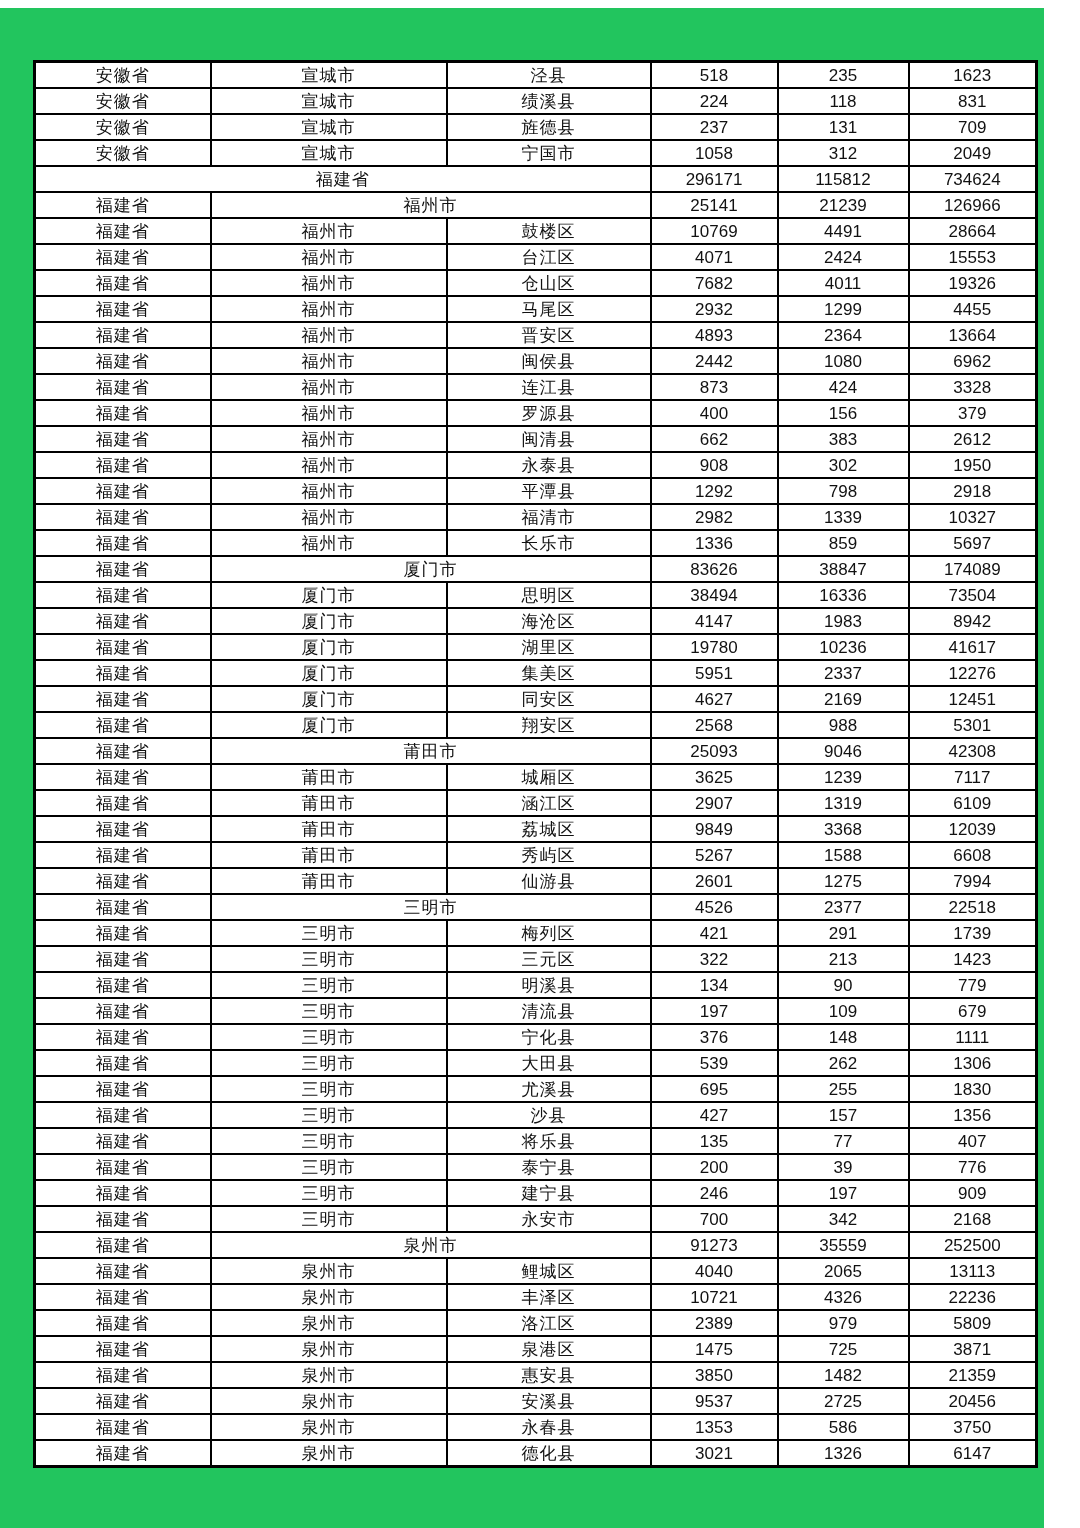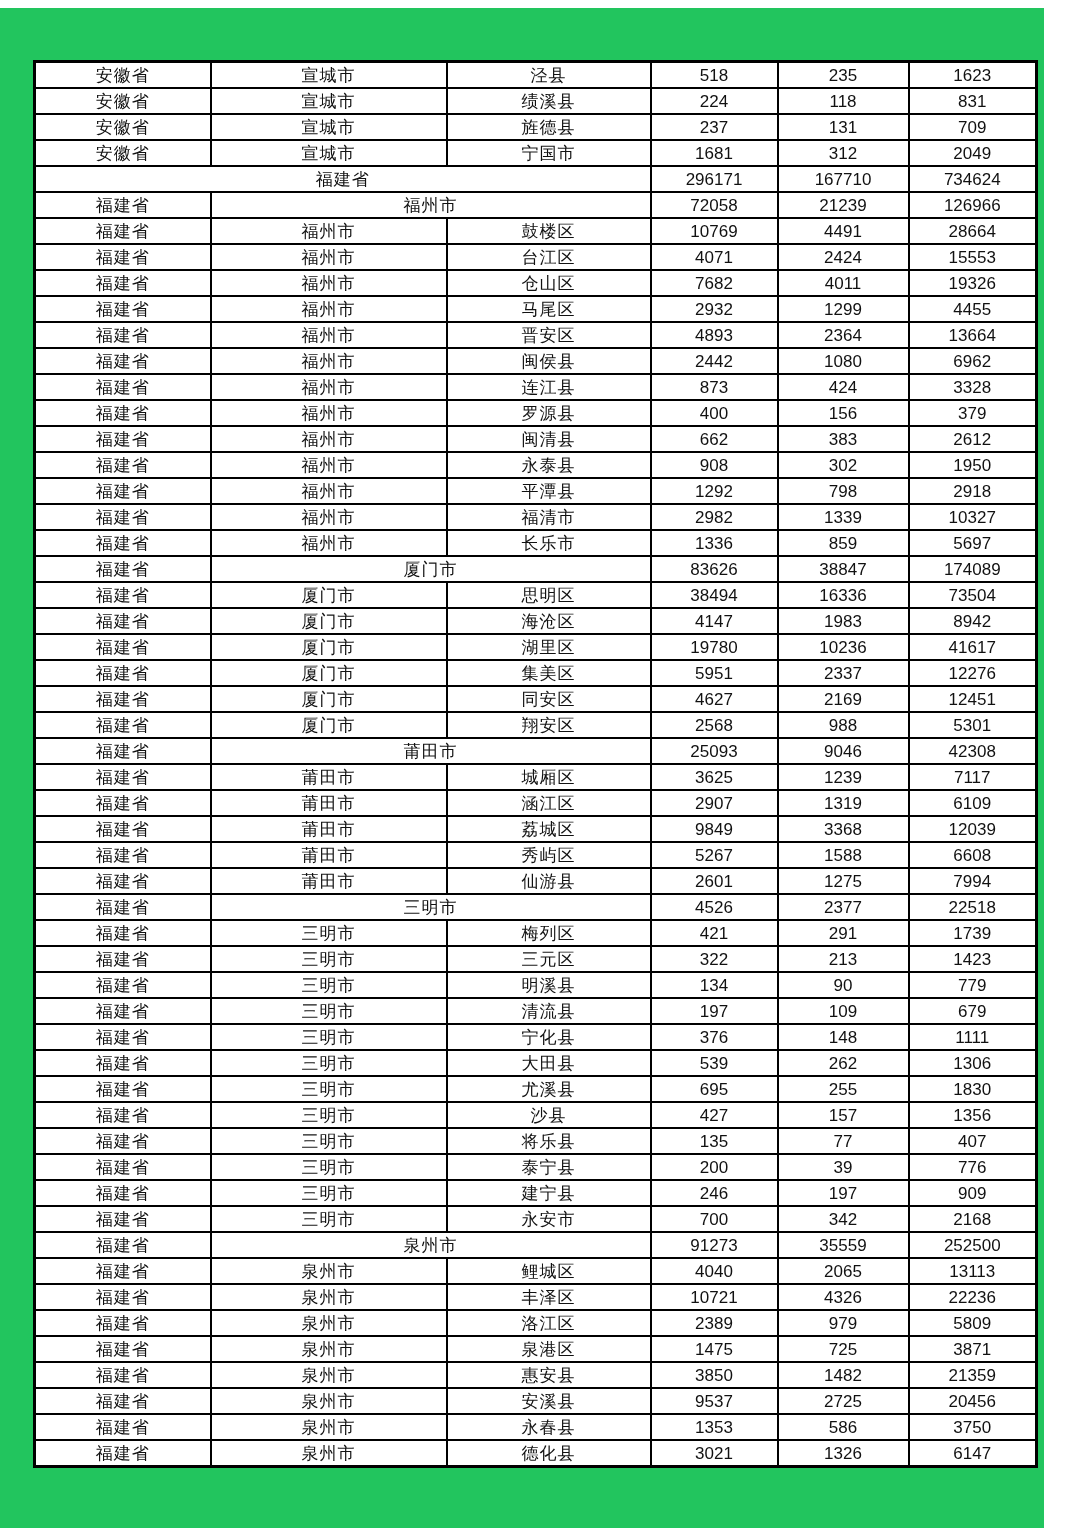--- a/index.html
+++ b/index.html
@@ -90,34 +90,34 @@
           <td class="name-cell">宣城市</td>
           <td class="name-cell">旌德县</td>
           <td class="value-cell">237</td>
           <td class="value-cell">131</td>
           <td class="value-cell">709</td>
         </tr>
         <tr>
           <td class="name-cell">安徽省</td>
           <td class="name-cell">宣城市</td>
           <td class="name-cell">宁国市</td>
-          <td class="value-cell">1681</td>
+          <td class="value-cell">1058</td>
           <td class="value-cell">312</td>
           <td class="value-cell">2049</td>
         </tr>
         <tr>
           <td class="name-cell" colspan="3">福建省</td>
           <td class="value-cell">296171</td>
-          <td class="value-cell">167710</td>
+          <td class="value-cell">115812</td>
           <td class="value-cell">734624</td>
         </tr>
         <tr>
           <td class="name-cell">福建省</td>
           <td class="name-cell" colspan="2">福州市</td>
-          <td class="value-cell">72058</td>
+          <td class="value-cell">25141</td>
           <td class="value-cell">21239</td>
           <td class="value-cell">126966</td>
         </tr>
         <tr>
           <td class="name-cell">福建省</td>
           <td class="name-cell">福州市</td>
           <td class="name-cell">鼓楼区</td>
           <td class="value-cell">10769</td>
           <td class="value-cell">4491</td>
           <td class="value-cell">28664</td>

